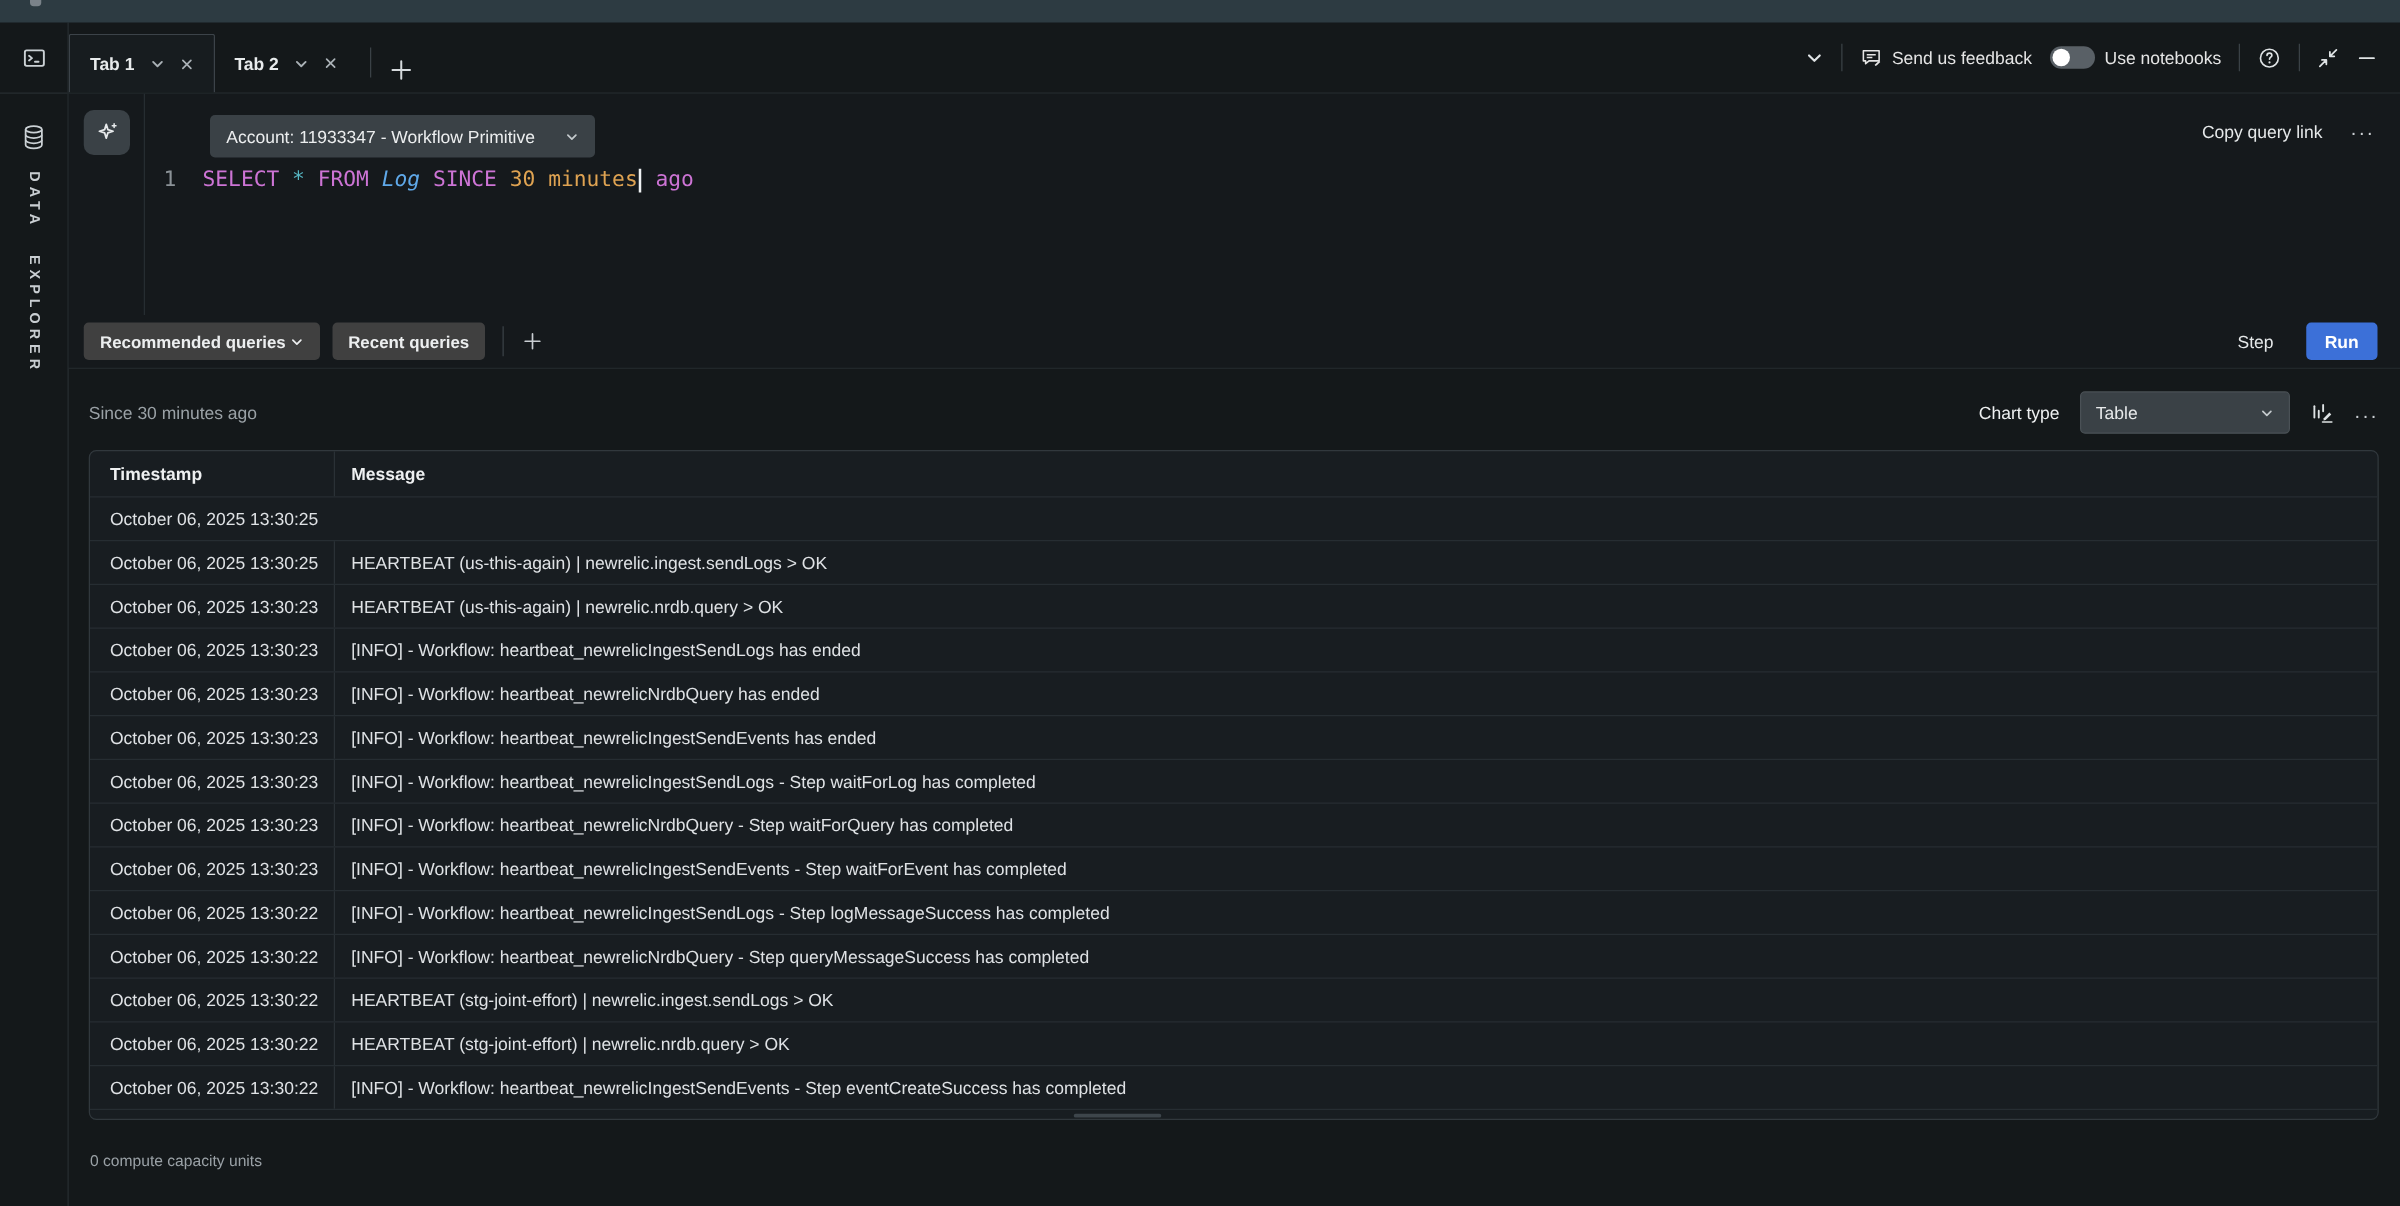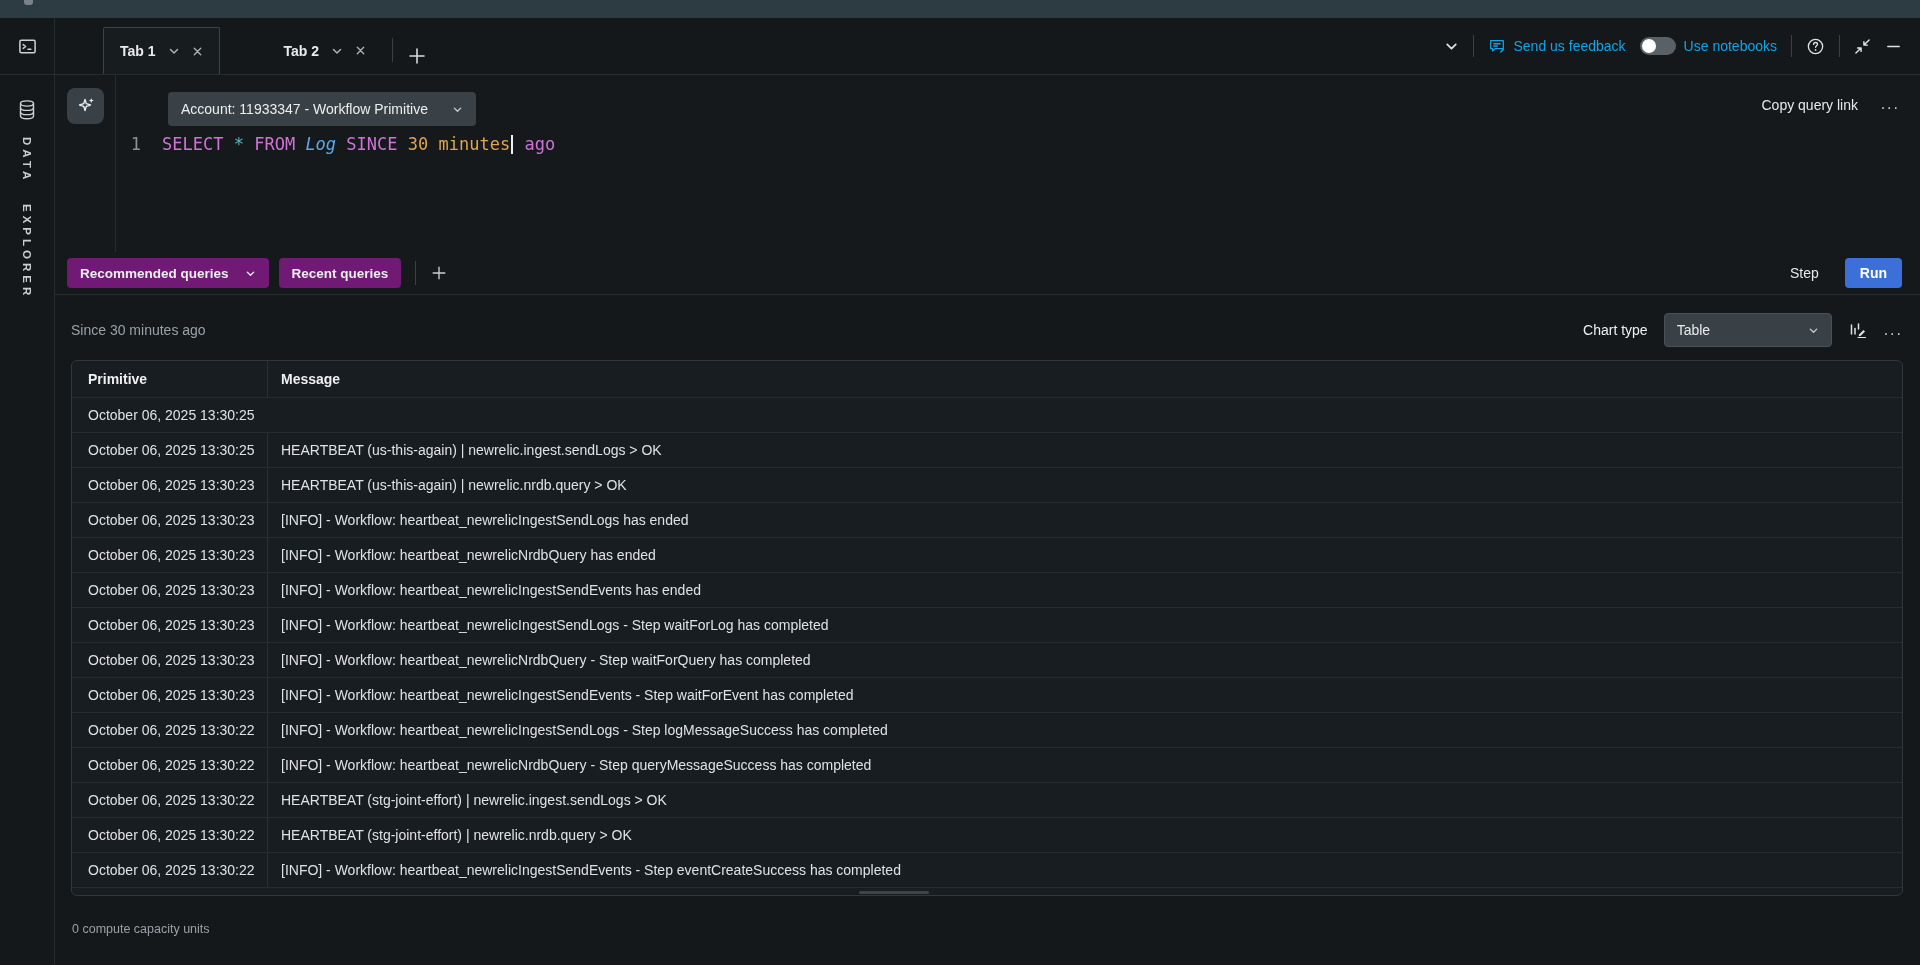--- a/index.html
+++ b/index.html
@@ -24,27 +24,27 @@
   .sidebar-body { display:flex; flex-direction:column; align-items:center; padding-top:24px; }
   .vlabel { writing-mode:vertical-rl; text-orientation:mixed; font-size:11.5px; font-weight:700; letter-spacing:4px; color:#c9ced2; margin-top:16px; }
   .vlabel span + span { margin-top:14px; }
 
   
   .main { flex:1; display:flex; flex-direction:column; min-width:0; }
 
   
   .tabbar { height:57px; border-bottom:1px solid #262d31; display:flex; align-items:flex-end; padding-right:18px; }
   .tabs { display:flex; align-items:flex-end; height:100%; }
-  .tab { height:47px; display:flex; align-items:center; gap:12px; padding:0 16px; font-size:14px; font-weight:700; color:#e8ebec; cursor:pointer;margin-left:48px; }
+  .tab { height:47px; display:flex; align-items:center; gap:12px; padding:0 16px; font-size:14px; font-weight:700; color:#e8ebec; cursor:pointer; }
   .tab.active { border:1px solid #3c4349; border-bottom:none; border-radius:2px 2px 0 0; background:#171c1f; }
   .tab .tchev, .tab .tclose { color:#aab1b6; font-weight:400; }
   .tab-sep { width:1px; height:24px; background:#3a4146; margin:0 14px 12px 10px; }
   .new-tab { color:#d6dadd; margin-bottom:8px; cursor:pointer; }
 
-  .tabbar-right { margin-left:auto; display:flex; align-items:center; gap:14px; height:100%; padding-bottom:0; font-size:14px; color:#0ea5e9; }
+  .tabbar-right { margin-left:auto; display:flex; align-items:center; gap:14px; height:100%; padding-bottom:0; font-size:14px; color:#e5e5e5; }
   .vdiv { width:1px; height:22px; background:#3a4146; }
   .ctrl { display:flex; align-items:center; gap:8px; cursor:pointer; white-space:nowrap; }
   .toggle { width:36px; height:18px; border-radius:9px; background:#596066; position:relative; cursor:pointer; }
   .toggle .knob { position:absolute; left:2px; top:2px; width:14px; height:14px; border-radius:50%; background:#ffffff; }
   .winbtn { color:#dfe3e5; cursor:pointer; }
 
   
   .editor-wrap { border-bottom:1px solid #262d31; }
   .editor { position:relative; height:177px; background:#15191c; }
   .gutter-divider { position:absolute; left:60px; top:0; width:1px; height:177px; background:#262d31; }
@@ -60,21 +60,21 @@
   .code { padding-left:21px; }
   .tok-keyword { color:#cd74d5; }
   .tok-star { color:#56b6c2; }
   .tok-entity { color:#5fa8e8;font-style:italic; }
   .tok-number { color:#dfa352; }
   .tok-plain { color:#d6dadd; }
   .tok-cursor { display:inline-block; width:2px; height:19px; background:#eef1f2; vertical-align:text-bottom; margin:0 1px; }
 
   
   .querybar { height:42px; display:flex; align-items:center; padding:0 18px 0 12px; background:#15191c; }
-  .pill { height:30px; background:#701a75; border-radius:4px; display:flex; align-items:center; gap:16px; padding:0 13px; font-size:13.5px; font-weight:600; color:#eceeef; cursor:pointer; }
+  .pill { height:30px; background:#404040; border-radius:4px; display:flex; align-items:center; gap:3px; padding:0 13px; font-size:13.5px; font-weight:600; color:#eceeef; cursor:pointer; }
   .pill + .pill { margin-left:10px; }
   .qb-sep { width:1px; height:24px; background:#3a4146; margin:0 14px; }
   .plus-btn { color:#c9ced2; cursor:pointer; }
   .qb-right { margin-left:auto; display:flex; align-items:center; gap:26px; }
   .clear-btn { font-size:14px; color:#e6e9ea; cursor:pointer; }
   .run-btn { height:30px; border-radius:4px; padding:0 15px; display:flex; align-items:center; font-size:14px; font-weight:600; color:#ffffff; cursor:pointer; }
 
   
   .results { padding:18px 17px 0 16px; flex:1; display:flex; flex-direction:column; }
   .results-head { display:flex; align-items:center; margin-bottom:13px; }
@@ -288,21 +288,21 @@
               <path d="M11 14.5 L15.5 10 L17 11.5 L12.5 16 L10.8 16.3 Z" fill="currentColor" stroke="none"></path>
               <path d="M10 17.5 H17.5" stroke-width="1.2"></path>
             </svg>
           </span>
           <span class="dots">...</span>
         </div>
       </div>
 
       <div class="table">
         <div class="trow thead">
-          <div class="cell-ts">Primitive</div>
+          <div class="cell-ts">Timestamp</div>
           <div class="cell-msg">Message</div>
         </div>
         <div>
           <div class="trow">
             <div class="cell-ts">October 06, 2025 13:30:25</div>
           </div>
 
           <div class="trow">
             <div class="cell-ts">October 06, 2025 13:30:25</div>
             <div class="cell-msg">HEARTBEAT (us-this-again) | newrelic.ingest.sendLogs &gt; OK</div>

